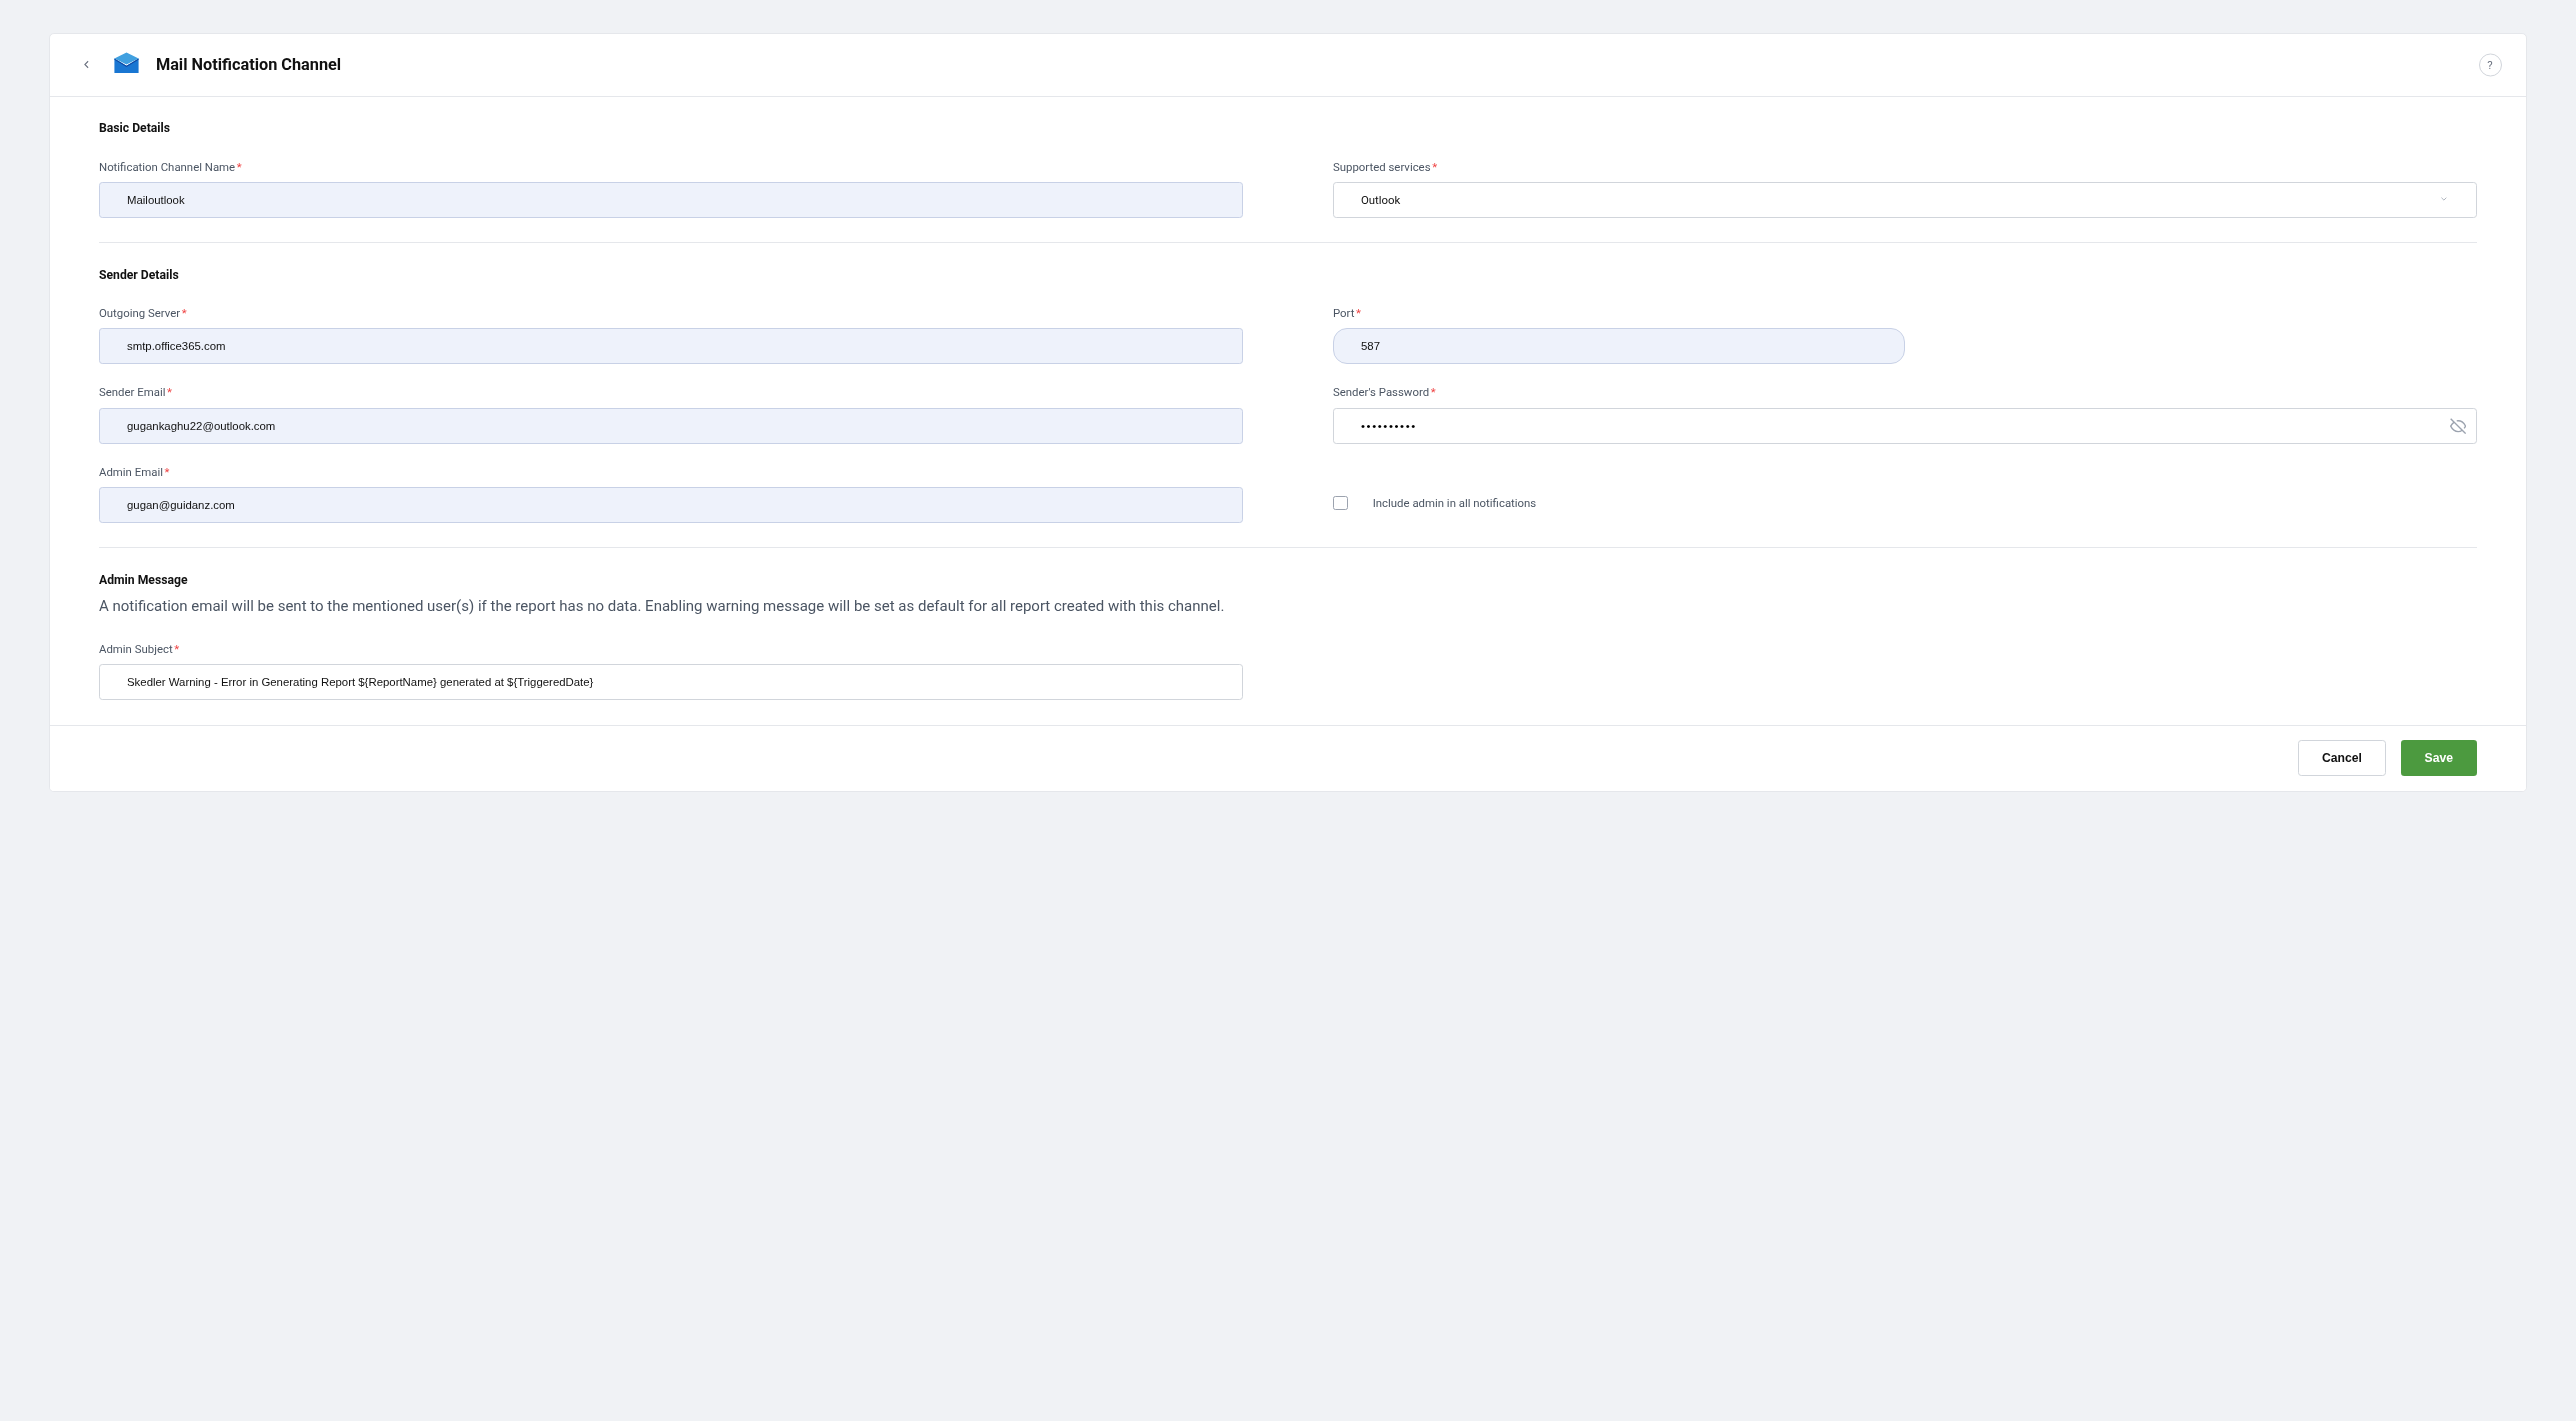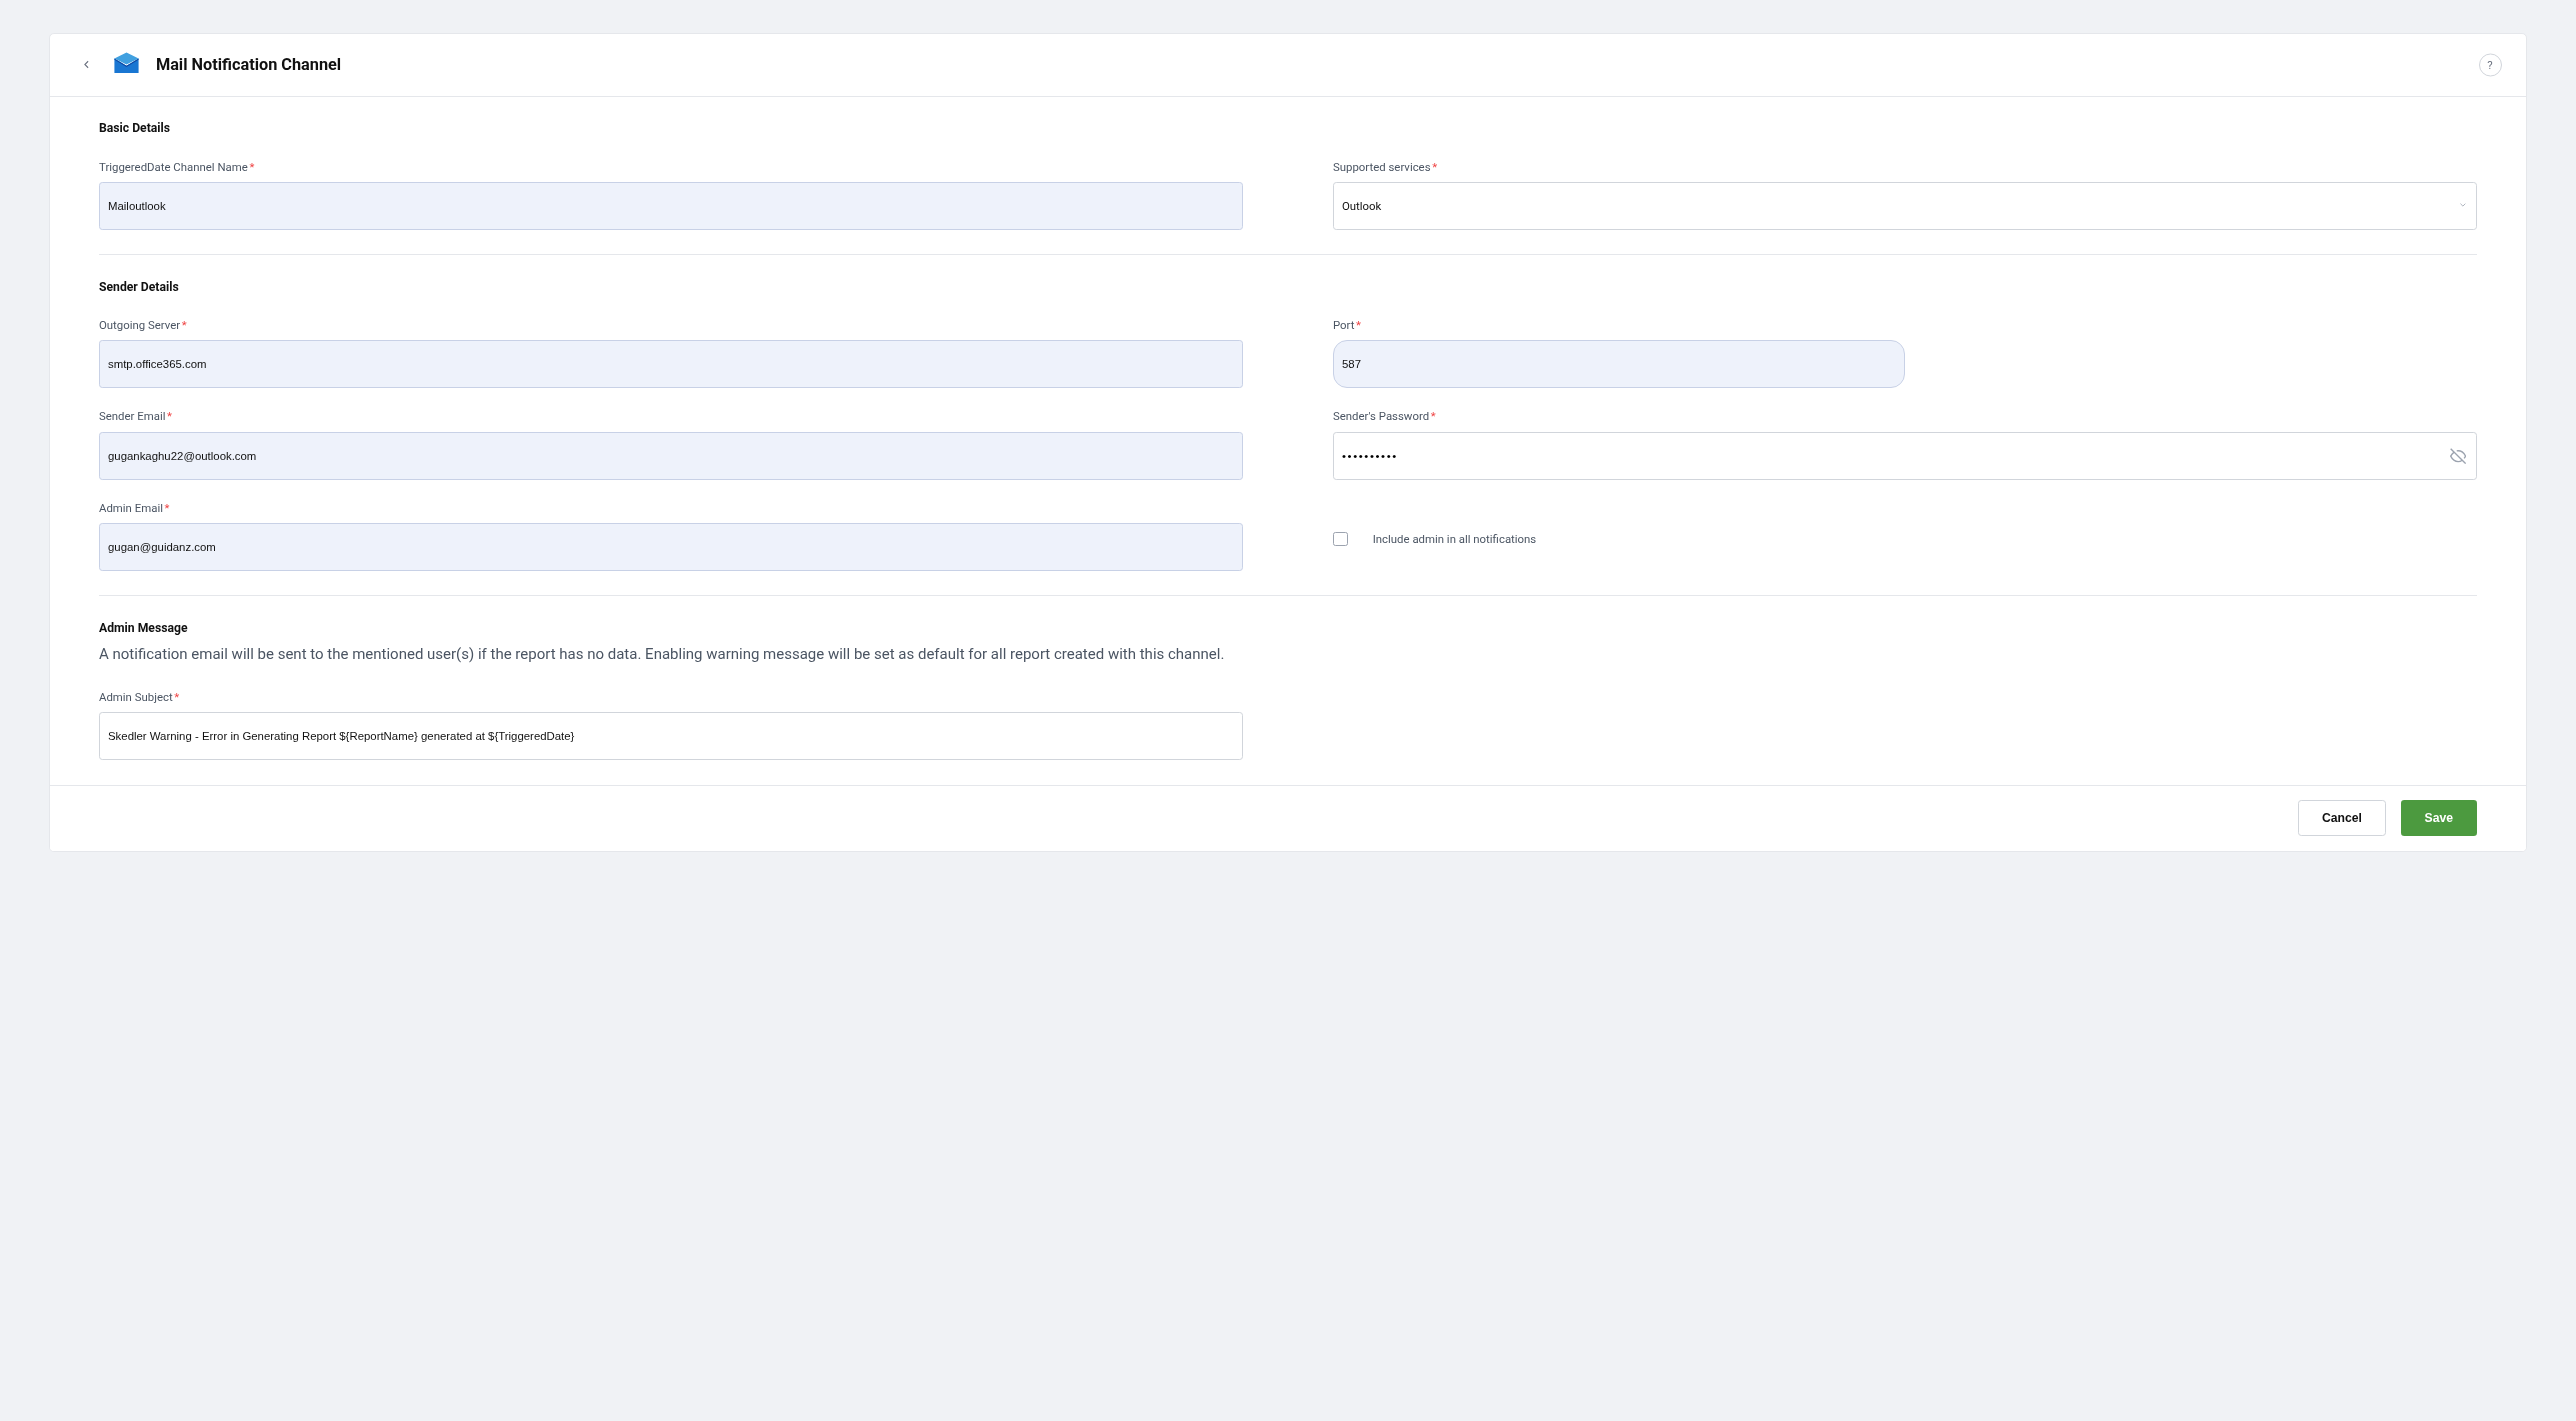--- a/index.html
+++ b/index.html
@@ -98,24 +98,24 @@
     .field-label {
       font-size: 11.4px;
       color: #4b5563;
       margin-bottom: 8.2px;
     }
     .req {
       color: #ef4444;
       margin-left: 1.6px;
     }
     .text-input, .select-input, .password-wrap {
-      height: 48px;
+      height: 36px;
       border: 0.8px solid #d1d5db;
       border-radius: 3.3px;
-      padding: 0 8px;
+      padding: 0 27px;
       font-size: 11.4px;
       color: #111;
       background: #fff;
       outline: none;
     }
     .text-input.filled {
       background: #eef2fb;
       border-color: #c8d1e6;
     }
     .port-input {
@@ -247,21 +247,21 @@
       <h1 class="page-title">Mail Notification Channel</h1>
       <span class="help-badge">?</span>
     </div>
 
     <div class="card-body">
 
       <div class="section-title">Basic Details</div>
       <div class="form-grid">
         <div class="field">
           <label class="field-label">
-            <span>TriggeredDate Channel Name</span><span class="req">*</span>
+            <span>Notification Channel Name</span><span class="req">*</span>
           </label>
           <input class="text-input filled" type="text" value="Mailoutlook" style="">
         </div>
         <div class="field">
           <label class="field-label">
             <span>Supported services</span><span class="req">*</span>
           </label>
           <div class="select-input">
             <span>Outlook</span>
             <span class="chev">

